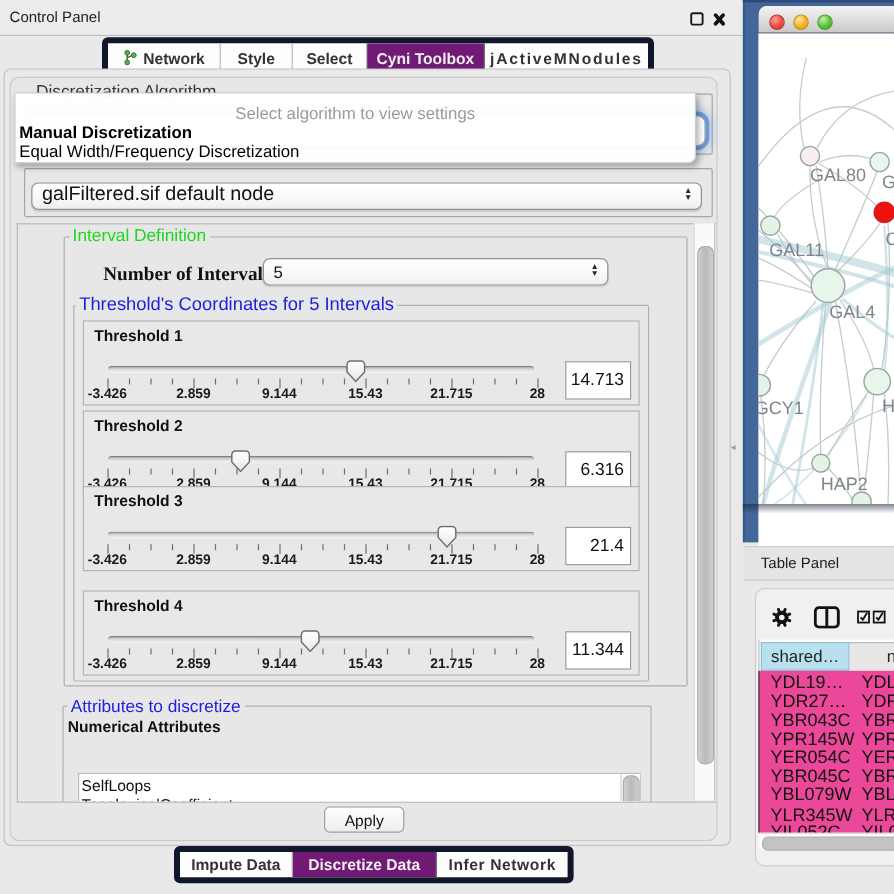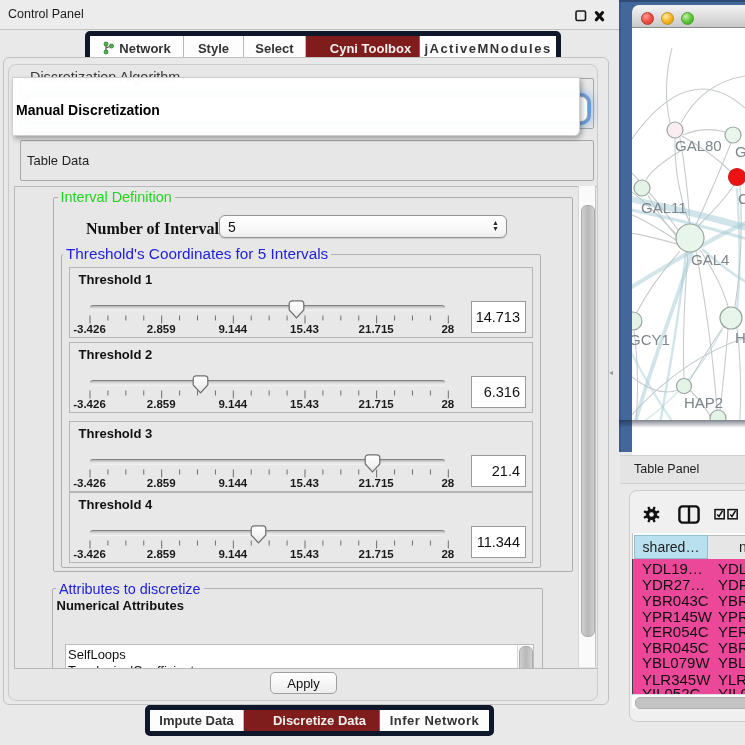--- a/index.html
+++ b/index.html
@@ -6,21 +6,21 @@
 body{width:745px;height:745px;overflow:hidden;font-family:"Liberation Sans",sans-serif;background:#e9e9e9;}
 #root{position:relative;width:745px;height:745px;overflow:hidden;}
 .abs{position:absolute;}
 
 #titlebar{left:0;top:0;width:619px;height:29px;background:#ececec;border-bottom:1px solid #c0c0c0;}
 #titlebar .t{position:absolute;left:8px;top:7px;font-size:12.5px;color:#1c1c1c;}
 
 .seg{display:flex;background:#fdfdfd;border:5px solid #0f172a;border-radius:5px;overflow:hidden;}
 .seg .s{display:flex;align-items:center;justify-content:center;font-size:13px;font-weight:bold;color:#333;border-right:1px solid #b9b9b9;white-space:nowrap;}
 .seg .s:last-child{border-right:none;}
-.seg .sel{background:#7f1d1d;color:#f0f0f0;border-right-color:#6e6e6e;padding-left:16px;}
+.seg .sel{background:#701a75;color:#f0f0f0;border-right-color:#6e6e6e;}
 
 #outerpanel{left:3px;top:57px;width:604px;height:646px;background:#e9e9e9;border:1px solid #c2c2c2;border-radius:6px;}
 #innerpanel{left:8px;top:64px;width:588px;height:635px;background:#e7e7e7;border:1px solid #cbcbcb;border-radius:8px;}
 .group{position:absolute;border:1px solid #a6a6a6;border-radius:2px;}
 .gtitle{position:absolute;font-size:14.4px;background:#e7e7e7;padding:0 3px;white-space:nowrap;}
 .combo{position:absolute;background:linear-gradient(#ffffff,#f6f6f6 70%,#ededed);border:1px solid #939393;border-radius:6px;box-shadow:0 1px 1px rgba(0,0,0,0.12);}
 .combo .v{position:absolute;left:8px;top:3px;font-size:13px;color:#111;}
 .spin{position:absolute;font-size:7px;color:#2a2a2a;line-height:5.5px;text-align:center;letter-spacing:0;}
 
 .tbox{position:absolute;left:53.5px;width:462px;height:69px;border:1px solid #b5b5b5;background:#e8e8e8;}
@@ -81,20 +81,24 @@
 
   <div class="abs" id="outerpanel"></div>
   <div class="abs" id="innerpanel"></div>
 
   <div class="group" style="left:20px;top:78px;width:572px;height:49px;"></div>
   <div class="gtitle" style="left:27px;top:69px;color:#3a3a3a;">Discretization Algorithm</div>
   <div class="abs" style="left:26px;top:96px;width:560px;height:24px;background:#fff;border:1px solid #a9a9a9;border-radius:4px;box-shadow:0 0 0 3px rgba(96,150,216,0.9), 0 0 7px 5px rgba(96,150,216,0.45);border-radius:7px;"></div>
 
   <div class="group" style="left:20px;top:140px;width:572px;height:39px;"></div>
   <div class="gtitle" style="left:24px;top:133px;color:#222;font-size:13px;margin-top:20px;">Table Data</div>
+  <div class="combo" style="left:26px;top:152px;width:557px;height:21px;">
+      <span class="v" style="font-size:16.5px;top:0px;">galFiltered.sif default node</span>
+    <span class="spin" style="right:7px;top:4px;">▲<br>▼</span>
+    </div>
 
   <div class="abs" style="left:14px;top:186px;width:582px;height:481px;border:1px solid #b9b9b9;border-right:none;overflow:hidden;background:#e7e7e7;">
     <div style="position:relative;width:100%;height:100%;">
 
       <div class="group" style="left:38px;top:10px;width:518px;height:373px;border-color:#adadad;"></div>
       <div class="gtitle" style="left:42.5px;top:1.5px;color:#1fd61f;">Interval Definition</div>
 
       <div class="abs" style="left:71px;top:33px;font-size:16px;font-weight:bold;color:#111;font-family:Liberation Serif, serif;">Number of Intervals</div>
       <div class="combo" style="left:204px;top:28px;width:286px;height:21px;">
           <span class="v" style="font-size:14px;">5</span>
@@ -184,21 +188,21 @@
   <div class="tlabels">
             <span style="left:20.0px">-3.426</span>
             <span style="left:91.7px">2.859</span>
             <span style="left:163.3px">9.144</span>
             <span style="left:235.0px">15.43</span>
             <span style="left:306.7px">21.715</span>
             <span style="left:378.3px">28</span>
           </div>
   <div class="vbox">6.316</div>
 </div>
-<div class="tbox" style="top:234px;">
+<div class="tbox" style="top:218px;">
   <div class="ttitle">Threshold 3</div>
   <div class="track"></div>
   <svg class="thumb" style="left:294.7px" width="17" height="20" viewBox="0 0 17 20">
             <path d="M0.8,4.0 a3.2,3.2 0 0 1 3.2,-3.2 h9.0 a3.2,3.2 0 0 1 3.2,3.2 v6.5 L8.5,18.8 L0.8,10.5 z" fill="url(#thg)" stroke="#6f6f6f" stroke-width="1.3"></path>
           </svg>
   <svg class="ticks" width="464" height="10" viewBox="0 0 464 10">
             <line x1="20.00" y1="0.5" x2="20.00" y2="8.5" stroke="#6e6e6e" stroke-width="1"></line>
             <line x1="37.92" y1="0.5" x2="37.92" y2="5.5" stroke="#6e6e6e" stroke-width="1"></line>
             <line x1="55.83" y1="0.5" x2="55.83" y2="5.5" stroke="#6e6e6e" stroke-width="1"></line>
             <line x1="73.75" y1="0.5" x2="73.75" y2="5.5" stroke="#6e6e6e" stroke-width="1"></line>
@@ -288,21 +292,23 @@
 
   <button class="aqua" style="left:270px;top:672px;width:67px;height:22px;">Apply</button>
 
   <div class="abs seg" style="left:145px;top:705px;height:21px;">
     <div class="s" style="width:93px;">Impute Data</div>
     <div class="s sel" style="width:119px;">Discretize Data</div>
     <div class="s" style="width:109px;letter-spacing:0.5px;">Infer Network</div>
   </div>
 
   <div class="abs" id="popup">
+    <div class="hint">Select algorithm to view settings</div>
     <div class="i1">Manual Discretization</div>
+    <div class="i2">Equal Width/Frequency Discretization</div>
   </div>
 
   <div class="abs" style="left:609px;top:368px;font-size:8px;color:#9a9a9a;">◂</div>
 
   <div class="abs" id="bluewin"></div>
   <div class="abs" id="nettitle"></div>
   <div class="light" style="left:641px;background:radial-gradient(circle at 35% 30%,#ff9d96,#ee4b40 55%,#c43e33);border:1px solid #b0392e;"></div>
   <div class="light" style="left:661px;background:radial-gradient(circle at 35% 30%,#ffe9a8,#f5b01f 55%,#d89a18);border:1px solid #c2920f;"></div>
   <div class="light" style="left:680.5px;background:radial-gradient(circle at 35% 30%,#c8f0a8,#59c337 55%,#46a527);border:1px solid #47a02a;"></div>
   <div class="abs" id="netcanvas">

